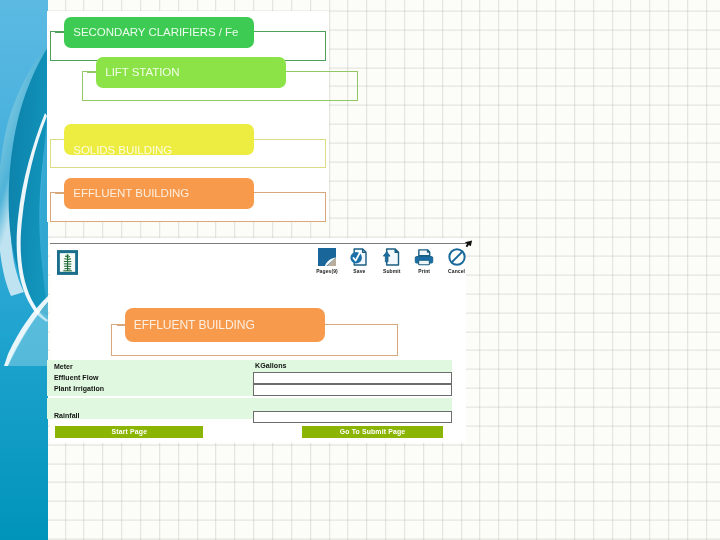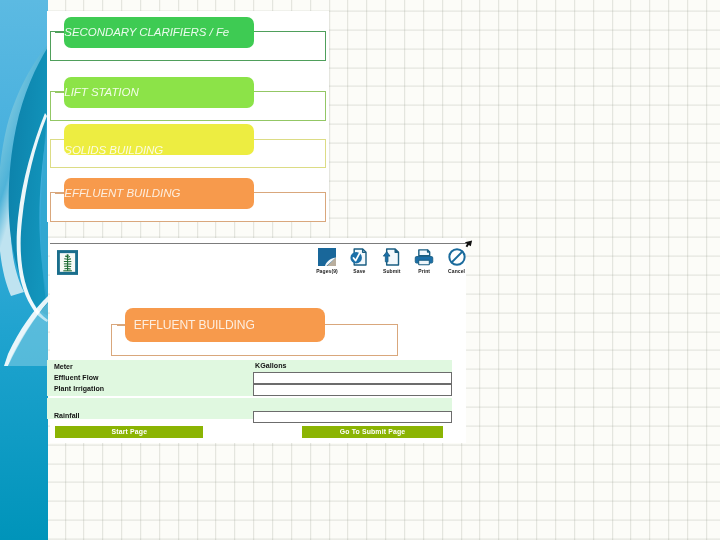--- a/index.html
+++ b/index.html
@@ -11,27 +11,27 @@
       repeating-linear-gradient(to bottom, rgba(140,145,130,.26) 0 1px, transparent 1px 18.86px);
     background-position:8.2px 10.6px;
   }
   .swoosh{position:absolute;left:0;top:0;filter:blur(0.45px);}
 
   
   .shot{position:absolute;background:#fff;filter:blur(0.32px);}
   .shot1{left:47px;top:11px;width:281.5px;height:211px;}
   .menu-item{position:absolute;left:0;width:281px;height:53px;}
   .menu-item:nth-child(1){top:0px;}
-  .menu-item:nth-child(2){top:60px;}
+  .menu-item:nth-child(2){top:40px;margin-left:32px;}
   .menu-item:nth-child(3){top:107.4px;}
   .menu-item:nth-child(4){top:161.1px;}
   .mi-box{position:absolute;left:2.5px;top:20.4px;width:274.5px;height:27.3px;border:1.25px solid #888;background:transparent;}
   .mi-line{position:absolute;left:8px;top:20.4px;width:60px;height:1.25px;}
   .mi-pill{position:absolute;left:17.3px;top:5.7px;width:190px;height:31px;border-radius:7px;
-           display:flex;align-items:center;box-sizing:border-box;font-style:italic;}
+           display:flex;align-items:center;box-sizing:border-box;padding-left:9px;}
   .mi-pill span{font-size:11.5px;letter-spacing:-0.05px;white-space:nowrap;font-weight:400;}
 
   
   .shot2{left:49.5px;top:238px;width:416px;height:204.5px;}
   .s2-topline{position:absolute;left:0;top:4.5px;width:416px;height:1.2px;background:#7c7c7c;}
   .app-icon{position:absolute;left:7.5px;top:12.3px;line-height:0;}
   .toolbar{position:absolute;left:261.3px;top:8.8px;width:162px;height:35px;display:flex;}
   .tb-btn{width:32.4px;display:flex;flex-direction:column;align-items:center;}
   .tb-ico{line-height:0;display:block;}
   .tb-lbl{font-size:5px;color:#1b1b1b;margin-top:1.4px;white-space:nowrap;font-weight:700;letter-spacing:.1px;}

